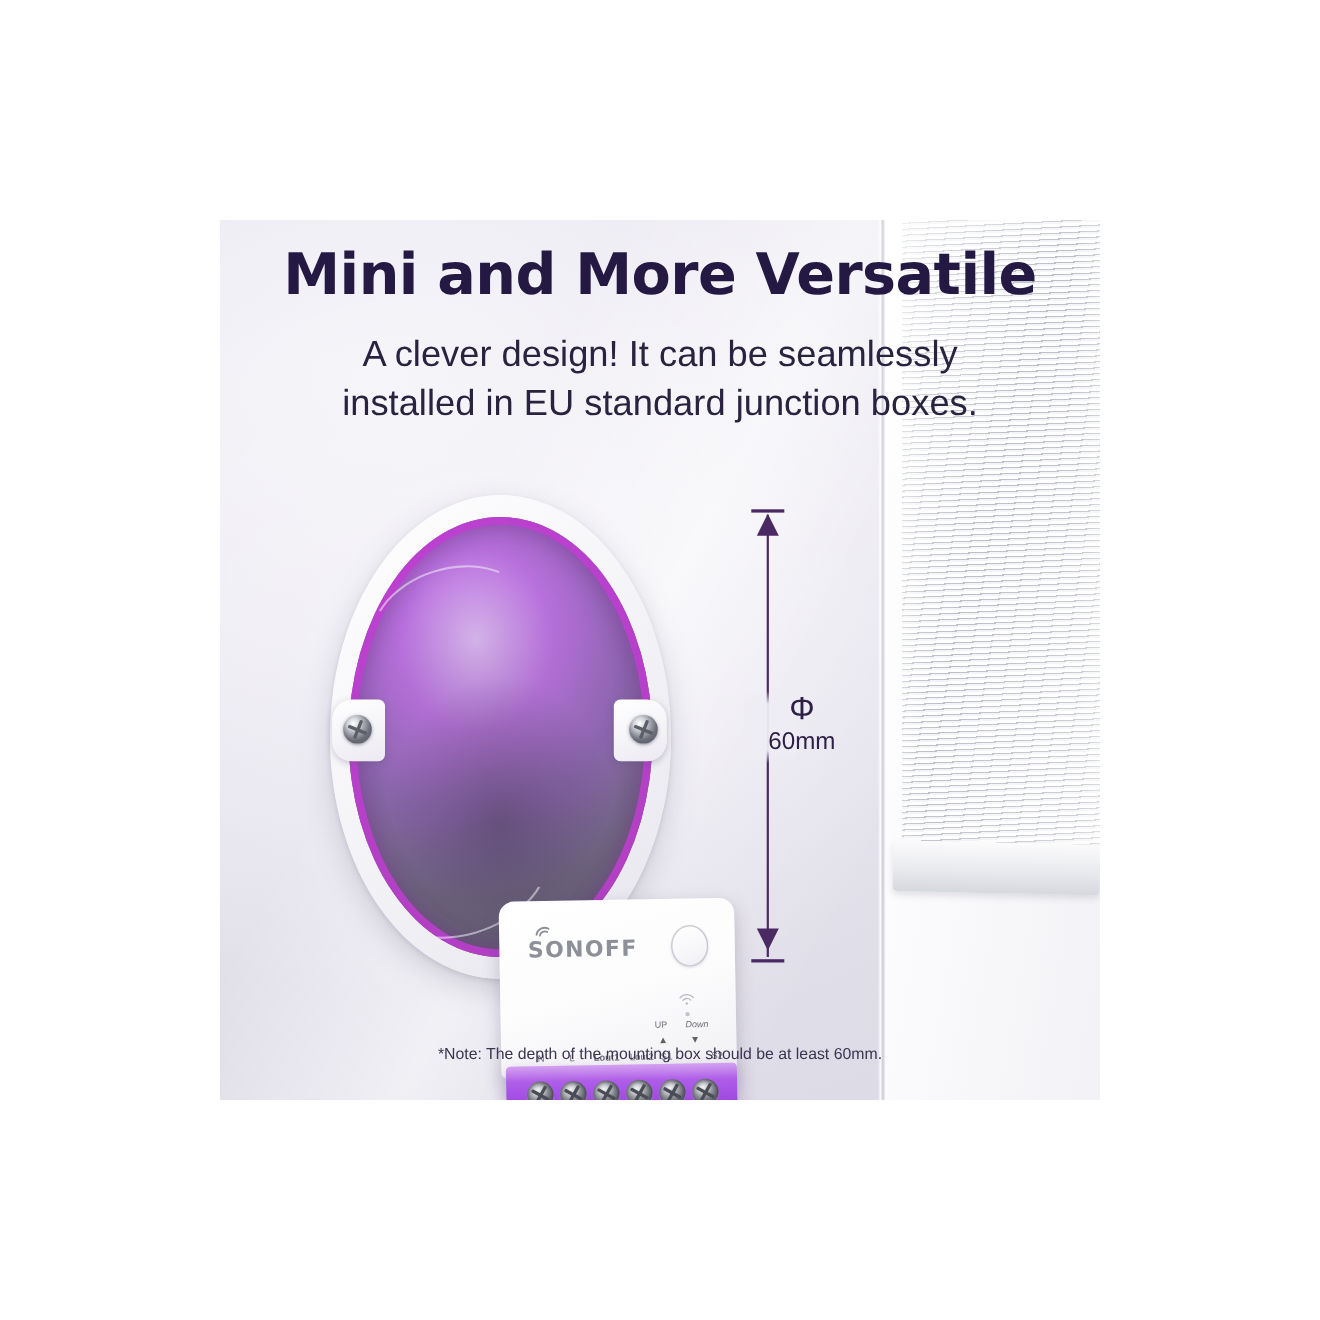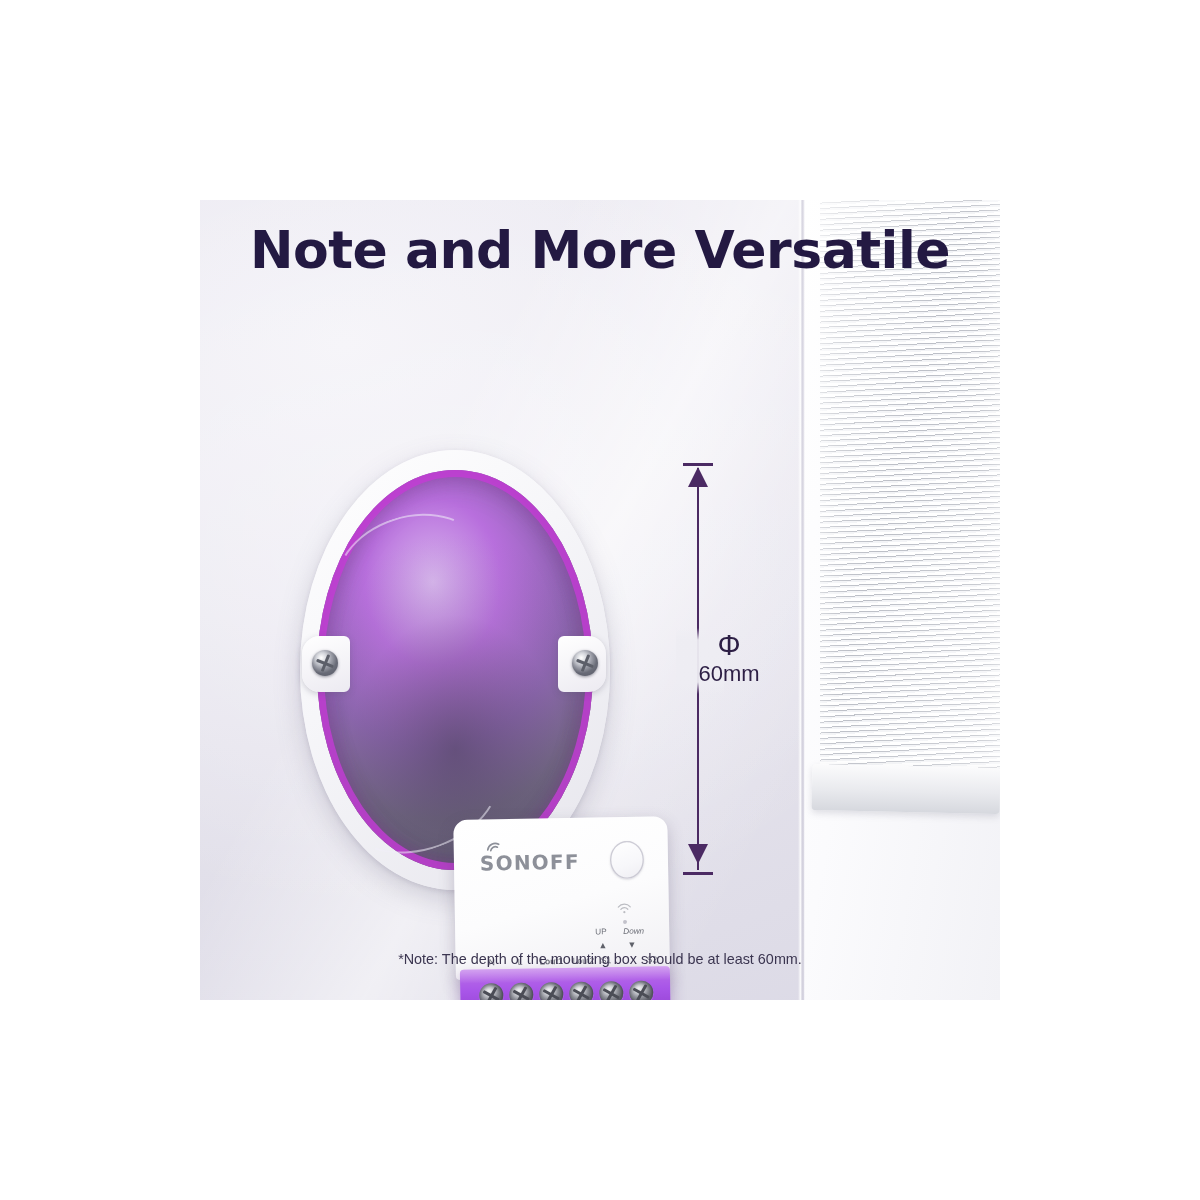--- a/index.html
+++ b/index.html
@@ -368,17 +368,21 @@
       <div class="dim-line"></div>
       <div class="dim-arrow arrow-top"></div>
       <div class="dim-arrow arrow-bot"></div>
       <div class="dim-mask"></div>
       <div class="dim-label">
         <span class="dim-phi">Φ</span>
         <span class="dim-val">60mm</span>
       </div>
     </div>
 
-    <div class="headline">Note and More Versatile</div>
+    <div class="headline">Mini and More Versatile</div>
+    <div class="subtitle">
+      <div>A clever design! It can be seamlessly</div>
+      <div>installed in EU standard junction boxes.</div>
+    </div>
     <div class="note">*Note: The depth of the mounting box should be at least 60mm.</div>
 
   </div>
 </div>
 
 </body></html>

